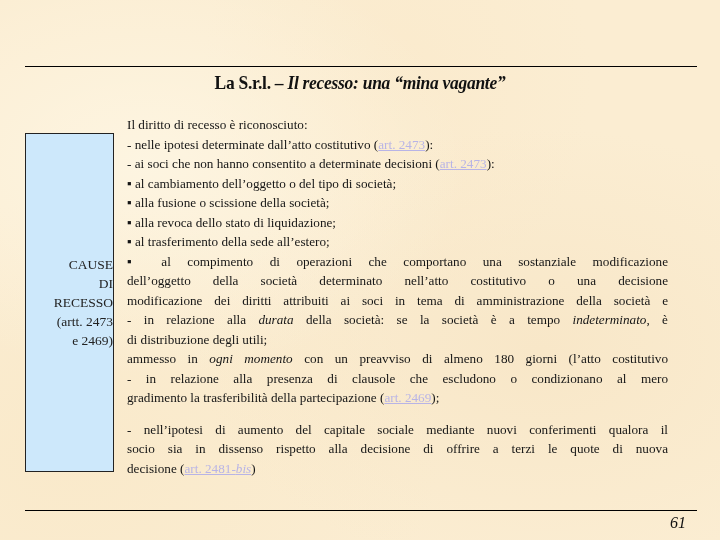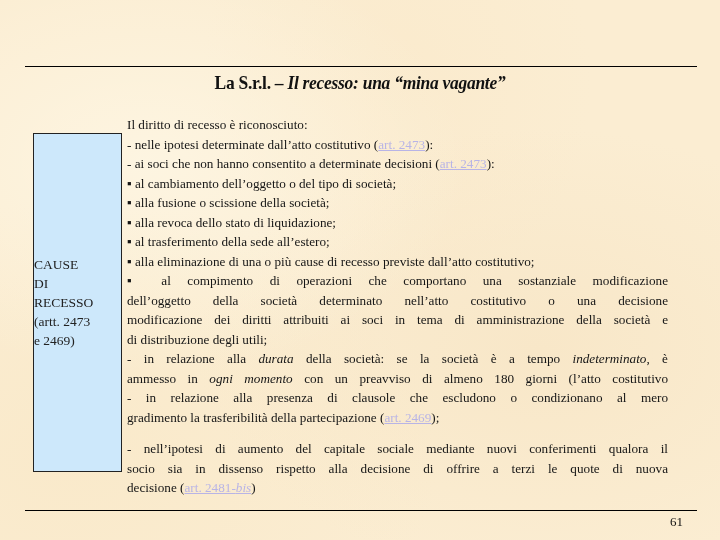--- a/index.html
+++ b/index.html
@@ -40,31 +40,31 @@
       font-size: 19px;
       font-weight: bold;
       letter-spacing: -0.3px;
       transform: scaleX(0.92);
       transform-origin: center;
     }
     .title .it { font-style: italic; }
 
     .cause-box {
       position: absolute;
-      left: 33px;
+      left: 25px;
       top: 133px;
       width: 89px;
       height: 339px;
       background: #cde8fb;
       border: 1px solid #222;
       box-sizing: border-box;
       display: flex;
       flex-direction: column;
       justify-content: center;
-      align-items: flex-start;
+      align-items: flex-end;
       text-align: center;
       font-family: "Liberation Serif", serif;
       font-size: 13.5px;
       line-height: 19px;
       color: #222;
     }
     .cause-box span { display: block; }
 
     .body-text {
       position: absolute;
@@ -92,22 +92,23 @@
       color: #b8b4e6;
       text-decoration: underline;
       text-decoration-color: #b8b4e6;
       cursor: pointer;
     }
     .page-num {
       position: absolute;
       left: 670px;
       top: 514px;
       font-family: "Liberation Serif", serif;
-      font-size: 13px;
+      font-size: 16px;
       color: #111;
+      font-style: italic;
     }
   </style>
 </head>
 <body>
 
 <div class="rule top"></div>
 
 <div class="title">
   <span>La S.r.l. – </span><span class="it">Il recesso: una “mina vagante”</span>
 </div>
@@ -124,28 +125,27 @@
   <span class="line">Il diritto di recesso è riconosciuto:</span>
 
   <span class="line"><span>- nelle </span><span class="b">ipotesi determinate dall’atto costitutivo</span><span> (</span><a class="link">art. 2473</a><span>):</span></span>
 
   <span class="line"><span>- ai soci che non hanno consentito </span><span class="b">a determinate decisioni</span><span> (</span><a class="link">art. 2473</a><span>):</span></span>
 
   <span class="line">▪ al cambiamento dell’oggetto o del tipo di società;</span>
   <span class="line">▪ alla fusione o scissione della società;</span>
   <span class="line">▪ alla revoca dello stato di liquidazione;</span>
   <span class="line">▪ al trasferimento della sede all’estero;</span>
-  <span class="line">▪ alla eliminazione di una o più cause di recesso previste dall’atto costitutivo;</span>
 
   <span class="line just">▪ al compimento di operazioni che comportano una sostanziale modificazione</span>
   <span class="line just">dell’oggetto della società determinato nell’atto costitutivo o una decisione</span>
   <span class="line just">modificazione dei diritti attribuiti ai soci in tema di amministrazione della società e</span>
+  <span class="line just"><span class="b">- </span><span class="b">in relazione alla </span><span class="b i">durata</span><span class="b"> della società</span><span>: se la società è a tempo </span><span class="i">indeterminato</span><span>, è</span></span>
+
   <span class="line">di distribuzione degli utili;</span>
-
-  <span class="line just"><span class="b">- </span><span class="b">in relazione alla </span><span class="b i">durata</span><span class="b"> della società</span><span>: se la società è a tempo </span><span class="i">indeterminato</span><span>, è</span></span>
 
   <span class="line just"><span>ammesso in </span><span class="i">ogni momento</span><span> con un preavviso di almeno 180 giorni (l’atto costitutivo</span></span>
 
 
   <span class="line just"><span>- in relazione alla  presenza di </span><span class="b">clausole che escludono o condizionano al mero</span></span>
 
   <span class="line"><span class="b">gradimento la trasferibilità della partecipazione</span><span> (</span><a class="link">art. 2469</a><span>);</span></span>
 
   <span class="line just" style="margin-top:12px;">- nell’ipotesi di aumento del capitale sociale mediante nuovi conferimenti qualora il</span>
   <span class="line just">socio sia in dissenso rispetto alla decisione di offrire a terzi le quote di nuova</span>

